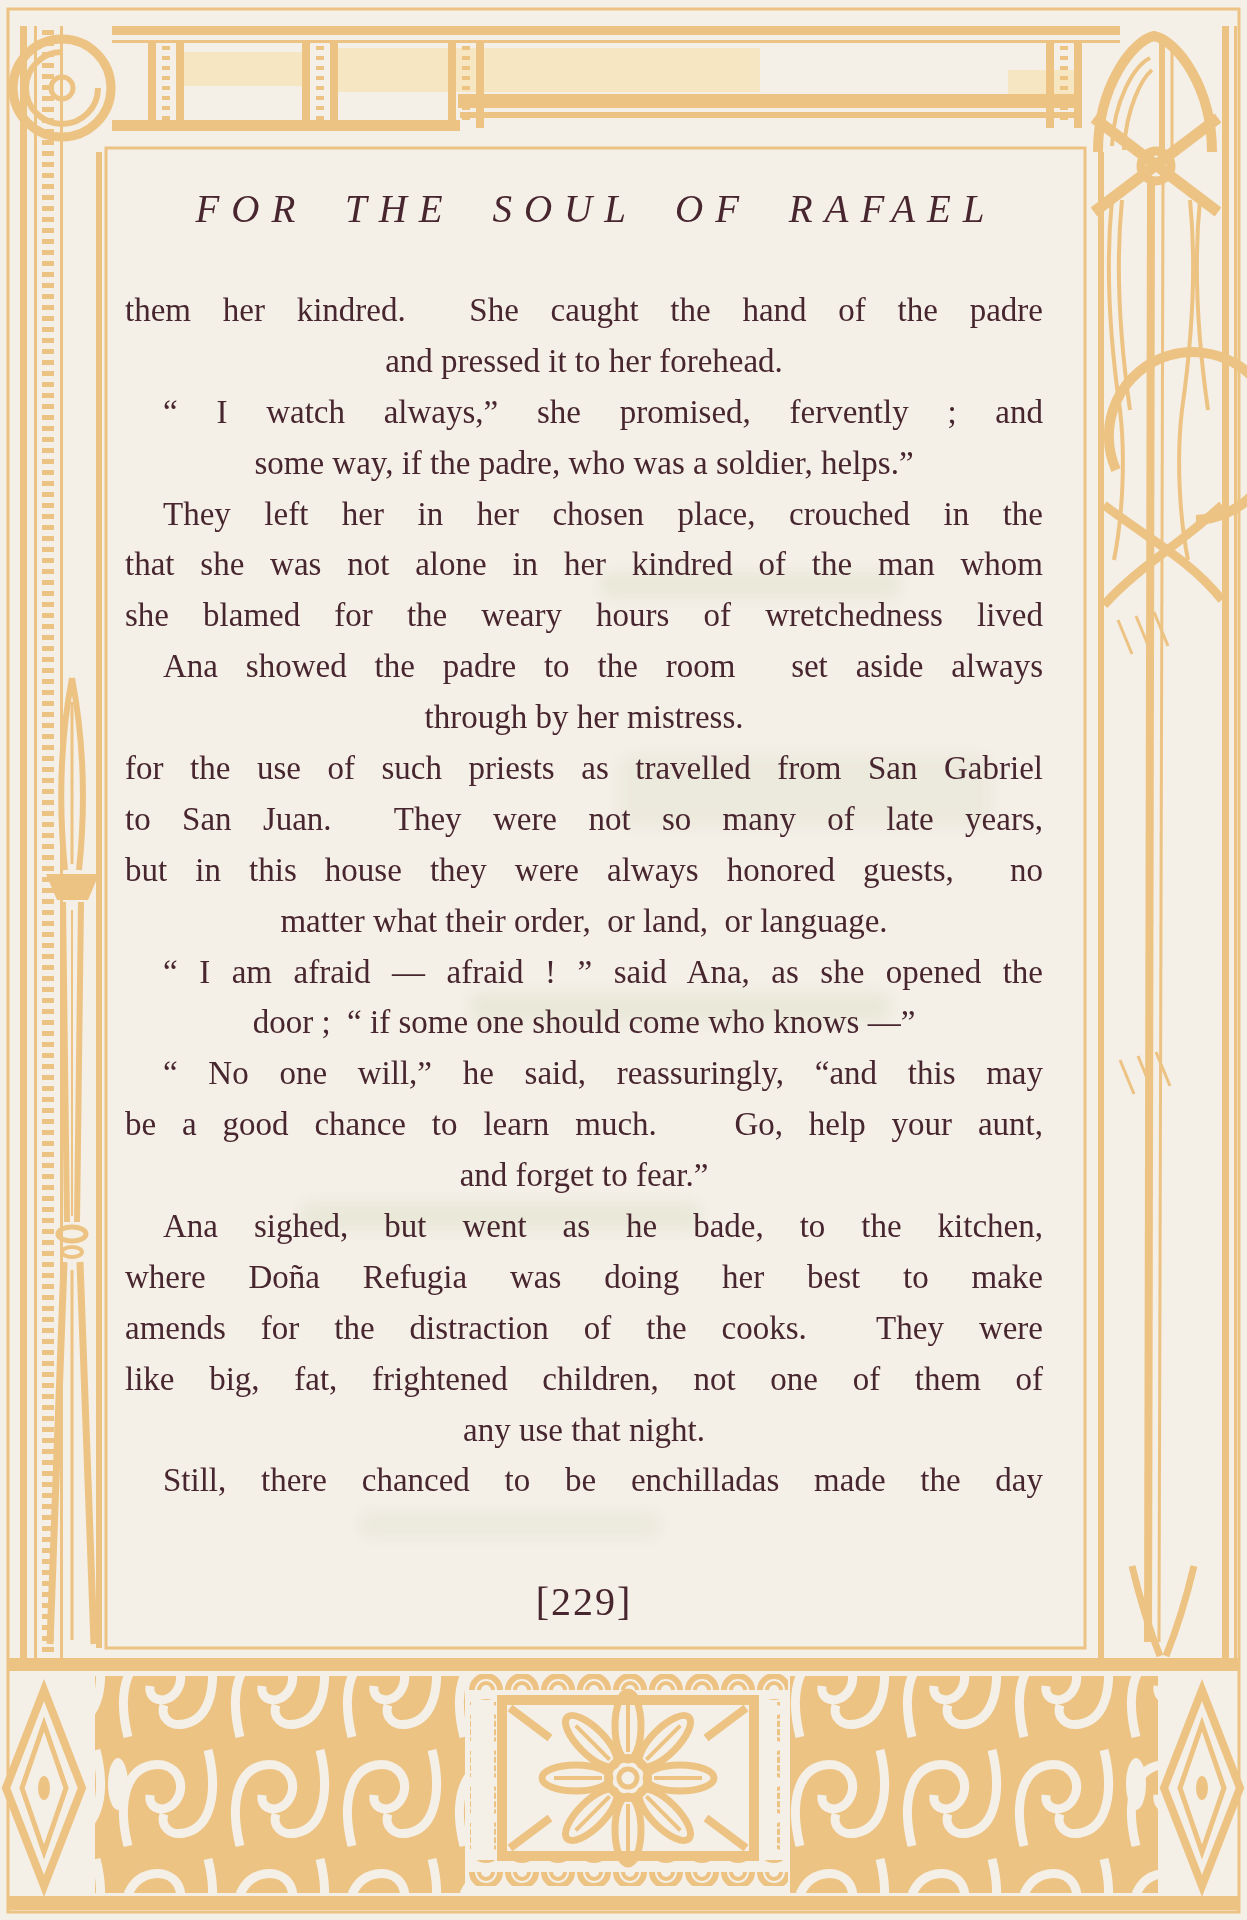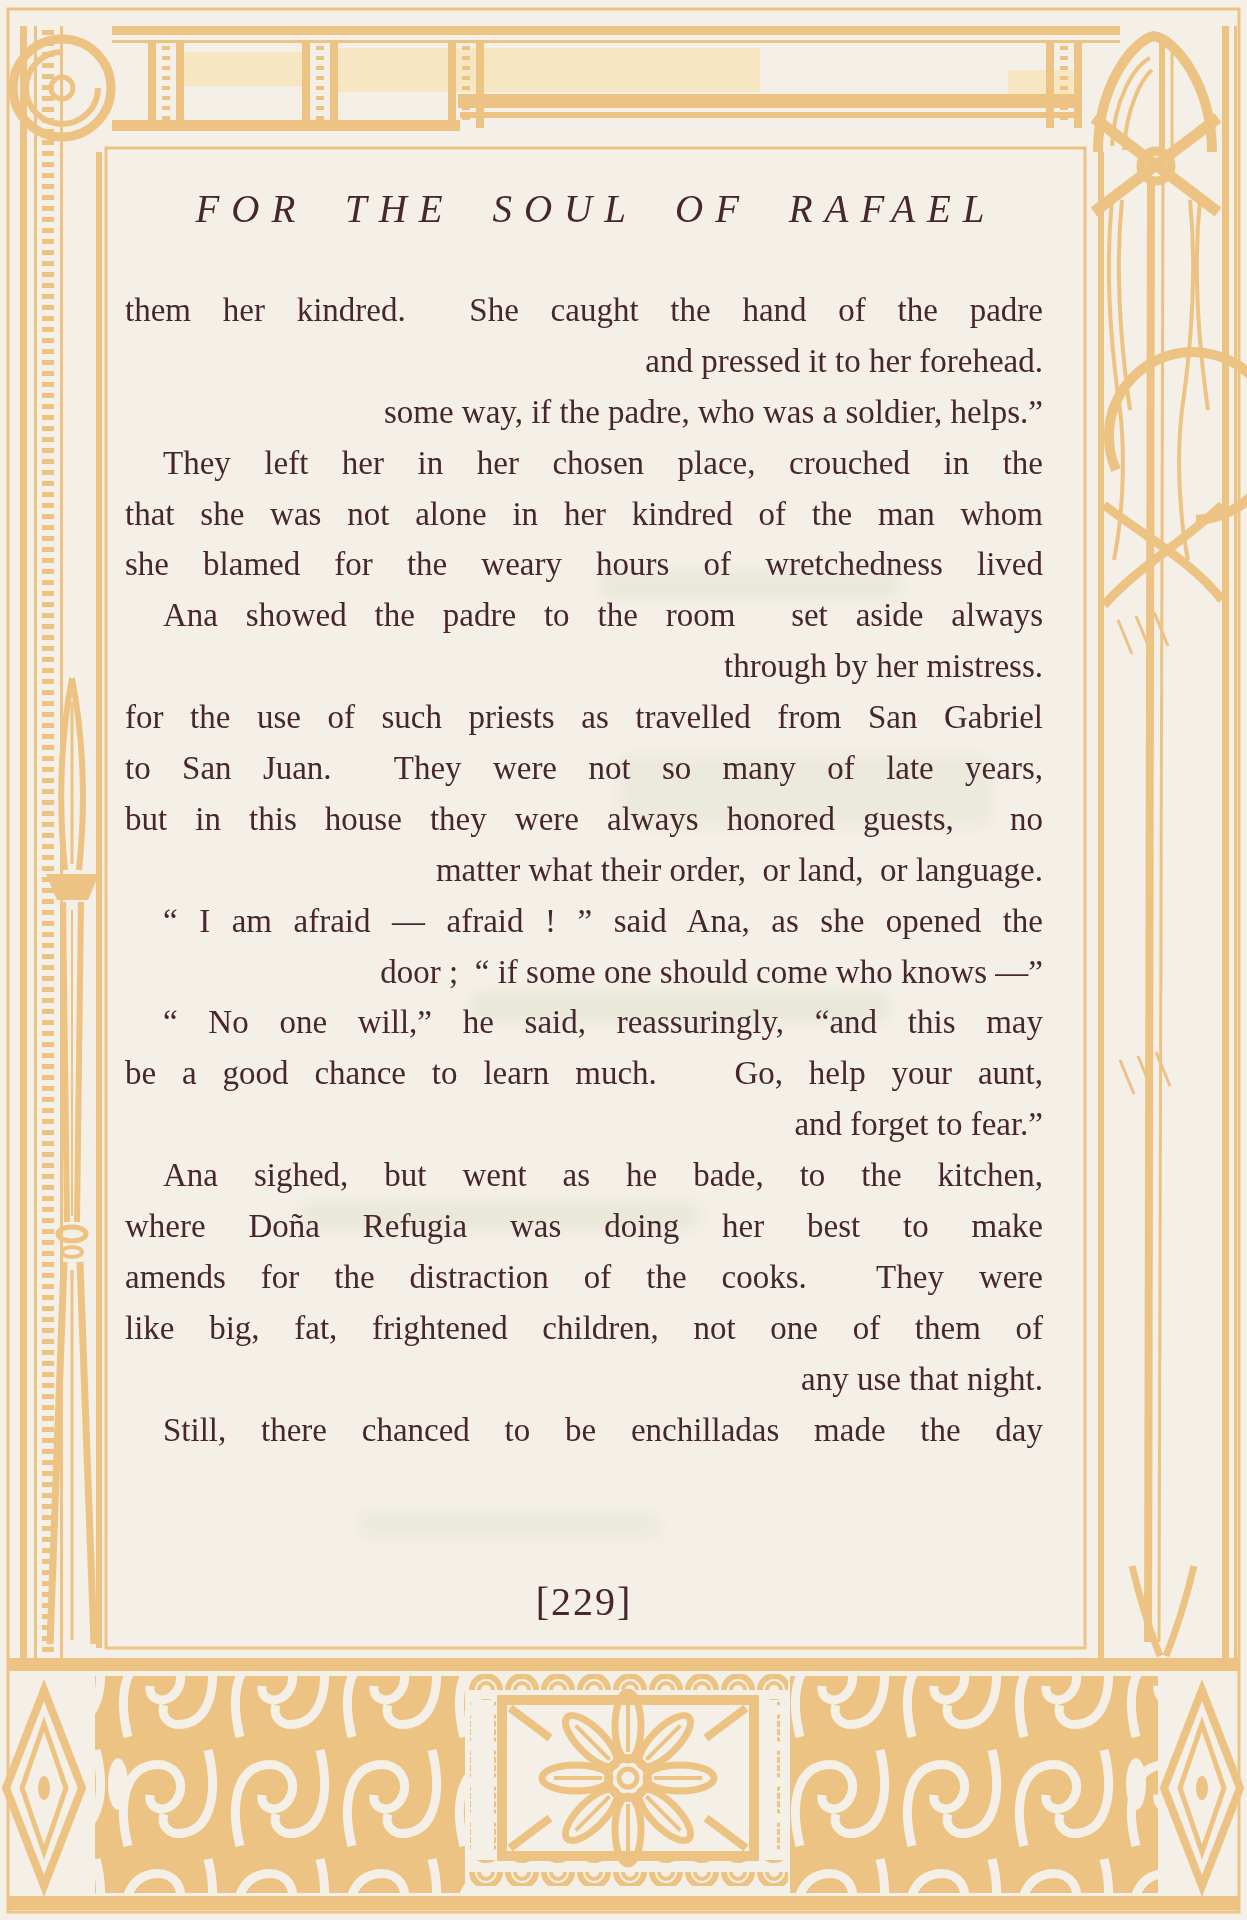--- a/index.html
+++ b/index.html
@@ -21,21 +21,21 @@
   .smudge{position:absolute;background:rgba(196,208,166,.20);filter:blur(6px);border-radius:12px;}
   .s1{left:600px;top:572px;width:300px;height:26px;}
   .s2{left:620px;top:756px;width:370px;height:70px;background:rgba(196,208,166,.16);}
   .s3{left:470px;top:992px;width:420px;height:30px;}
   .s4{left:300px;top:1202px;width:400px;height:28px;}
   .s5{left:360px;top:1512px;width:300px;height:26px;background:rgba(196,208,166,.15);}
   .header{position:absolute;left:107px;top:186px;width:978px;text-align:center;
           font-style:italic;font-size:39px;letter-spacing:12px;word-spacing:16px;
           white-space:nowrap;color:var(--ink);}
   .body-text{position:absolute;left:125px;top:243px;width:918px;font-size:33px;margin-top:42px;}
-  .line{height:50.9px;line-height:50.9px;white-space:pre-wrap;text-align:right;}
+  .line{height:50.9px;line-height:50.9px;white-space:pre-wrap;text-align:center;}
   .line.just{text-align:justify;text-align-last:justify;}
   .line.indent{padding-left:38px;}
   .line.just.indent{padding-left:0;text-indent:38px;}
   .page-number{position:absolute;left:125px;top:1578px;width:918px;text-align:center;
                font-size:40px;letter-spacing:2px;}
 </style>
 </head>
 <body>
 
 <div class="page">
@@ -232,20 +232,21 @@
   <div class="smudge s2"></div>
   <div class="smudge s3"></div>
   <div class="smudge s4"></div>
   <div class="smudge s5"></div>
 
   <div class="header">FOR THE SOUL OF RAFAEL</div>
 
   <div class="body-text">
       <div class="line just">them her kindred.  She caught the hand of the padre</div>
       <div class="line">and pressed it to her forehead.</div>
+      <div class="line just indent">“ I watch always,” she promised, fervently ; and</div>
       <div class="line">some way, if the padre, who was a soldier, helps.”</div>
       <div class="line just indent">They left her in her chosen place, crouched in the</div>
       <div class="line just">that she was not alone in her kindred of the man whom</div>
       <div class="line just">she blamed for the weary hours of wretchedness lived</div>
       <div class="line just indent">Ana showed the padre to the room  set aside always</div>
       <div class="line">through by her mistress.</div>
       <div class="line just">for the use of such priests as travelled from San Gabriel</div>
       <div class="line just">to San Juan.  They were not so many of late years,</div>
       <div class="line just">but in this house they were always honored guests,  no</div>
       <div class="line">matter what their order,  or land,  or language.</div>

